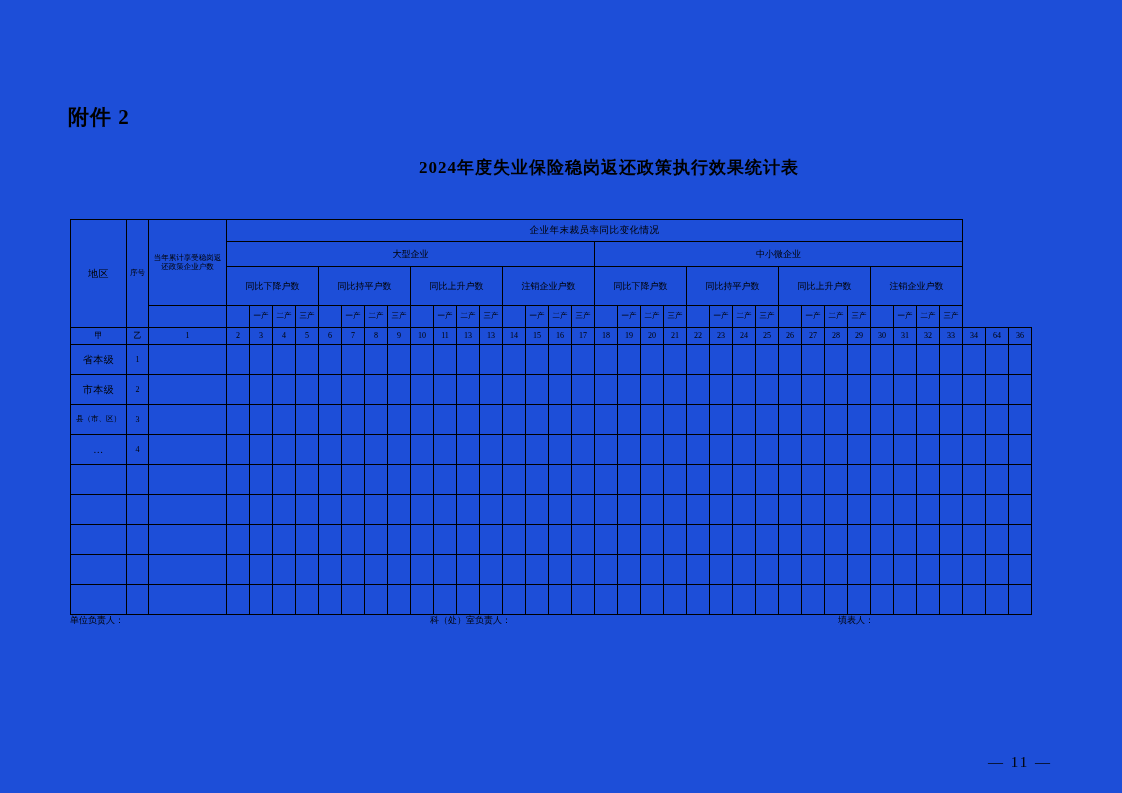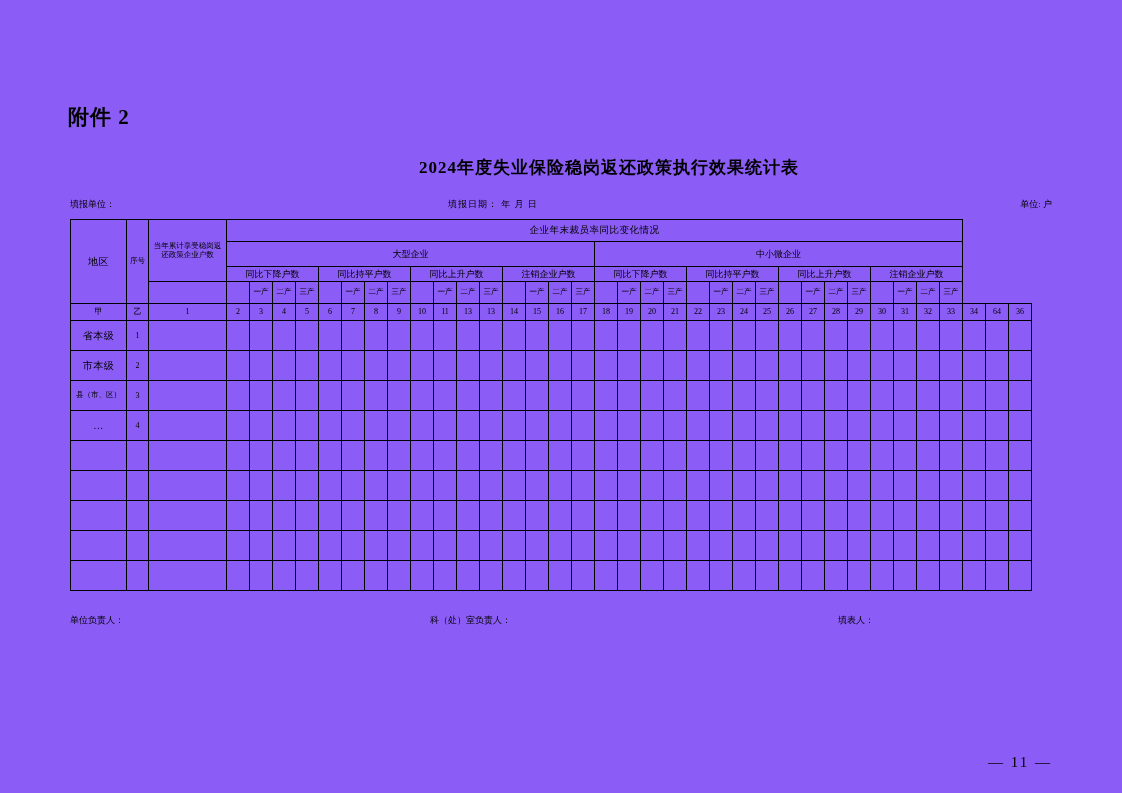--- a/index.html
+++ b/index.html
@@ -13,21 +13,21 @@
     font-family: "Liberation Serif", "DejaVu Serif", serif;
     color: #000000;
     position: relative;
     overflow: hidden;
   }
   .page {
     position: absolute;
     left: 0; top: 0;
     width: 1122px;
     height: 793px;
-    background: #8b5cf6;
+    background: #1d4ed8;
   }
   .attachment-label {
     position: absolute;
     left: 68px;
     top: 103px;
     font-size: 21px;
     font-weight: bold;
     letter-spacing: 1px;
     font-family: "Liberation Serif", "DejaVu Serif", serif;
   }
@@ -114,40 +114,35 @@
   .h-tiny {
     font-size: 7.5px;
     margin-left: 12px;
   }
   .col-region { width: 56px; }
   .col-no { width: 22px; }
   .col-cum { width: 78px; }
   .cell-num { font-size: 8px; }
   .row-h1 { height: 22px; }
   .row-h2 { height: 25px; }
-  .row-h3 { height: 15px; }
+  .row-h3 { height: 39px; }
   .row-h4 { height: 22px; }
   .row-num { height: 17px; }
   .row-data { height: 30px; }
   .region-label { font-size: 10px; letter-spacing: 0.5px; }
 </style>
 </head>
 <body>
 
 <div class="page">
 
   <div class="attachment-label">附件 2</div>
 
   <div class="doc-title">2024年度失业保险稳岗返还政策执行效果统计表</div>
 
-  <div class="meta-row">
-    <span class="m-left">填报单位：</span>
-    <span class="m-center">填报日期：    年  月   日</span>
-    <span class="m-right">单位: 户</span>
-  </div>
 
   <table class="main">
     <colgroup>
       <col class="col-region">
       <col class="col-no">
       <col class="col-cum">
       <col span="36" style="width:23px">
     </colgroup>
     <tbody>
 

